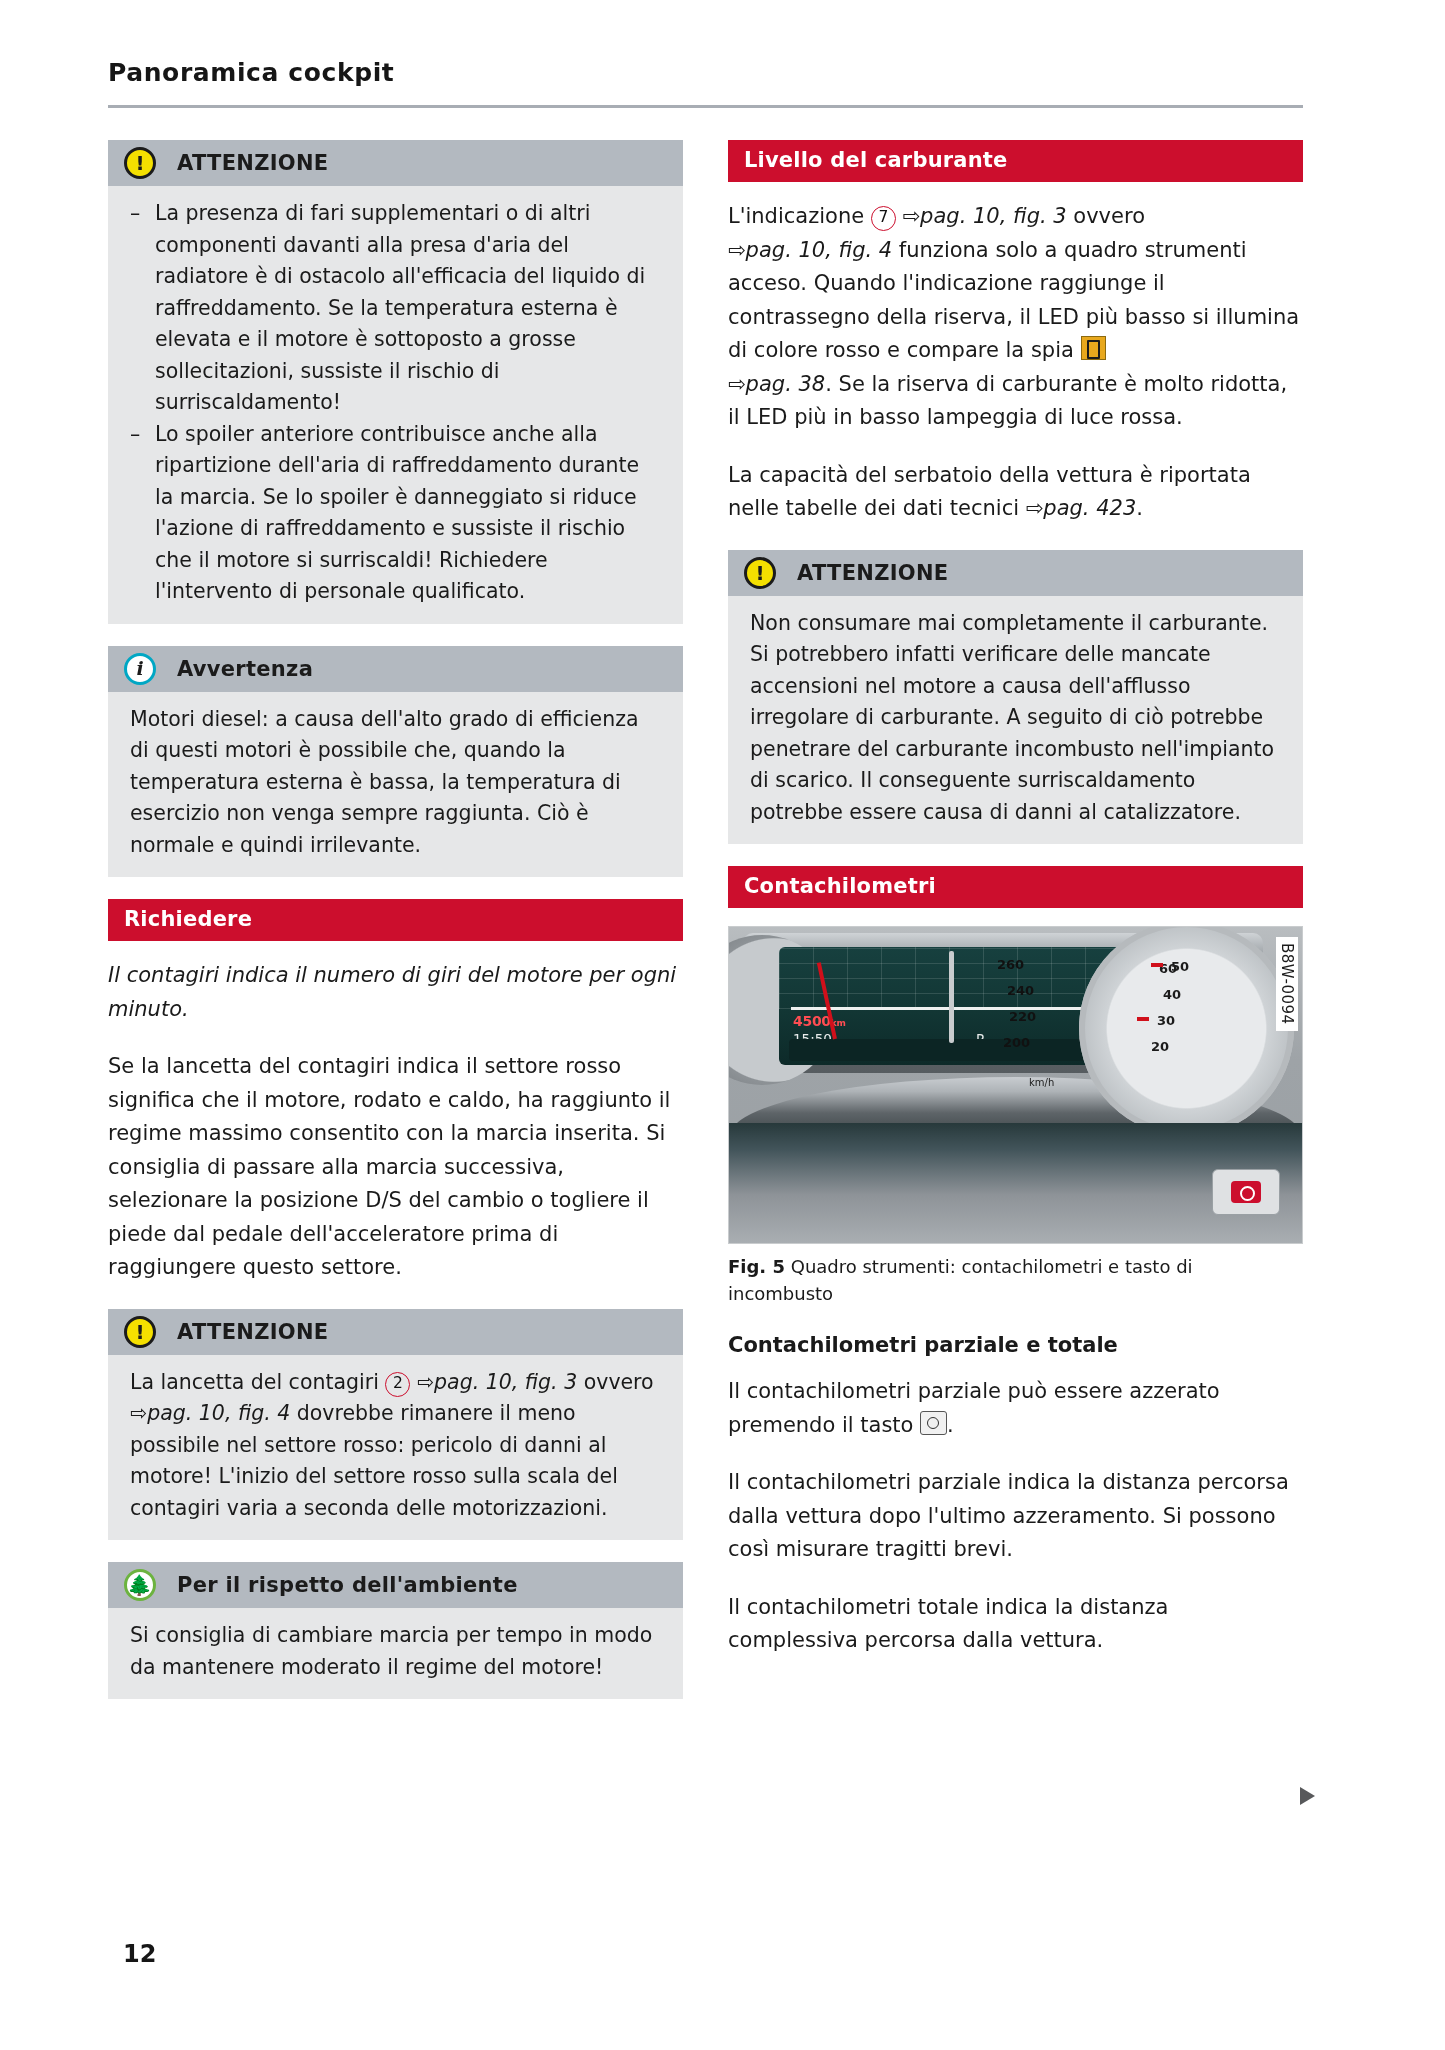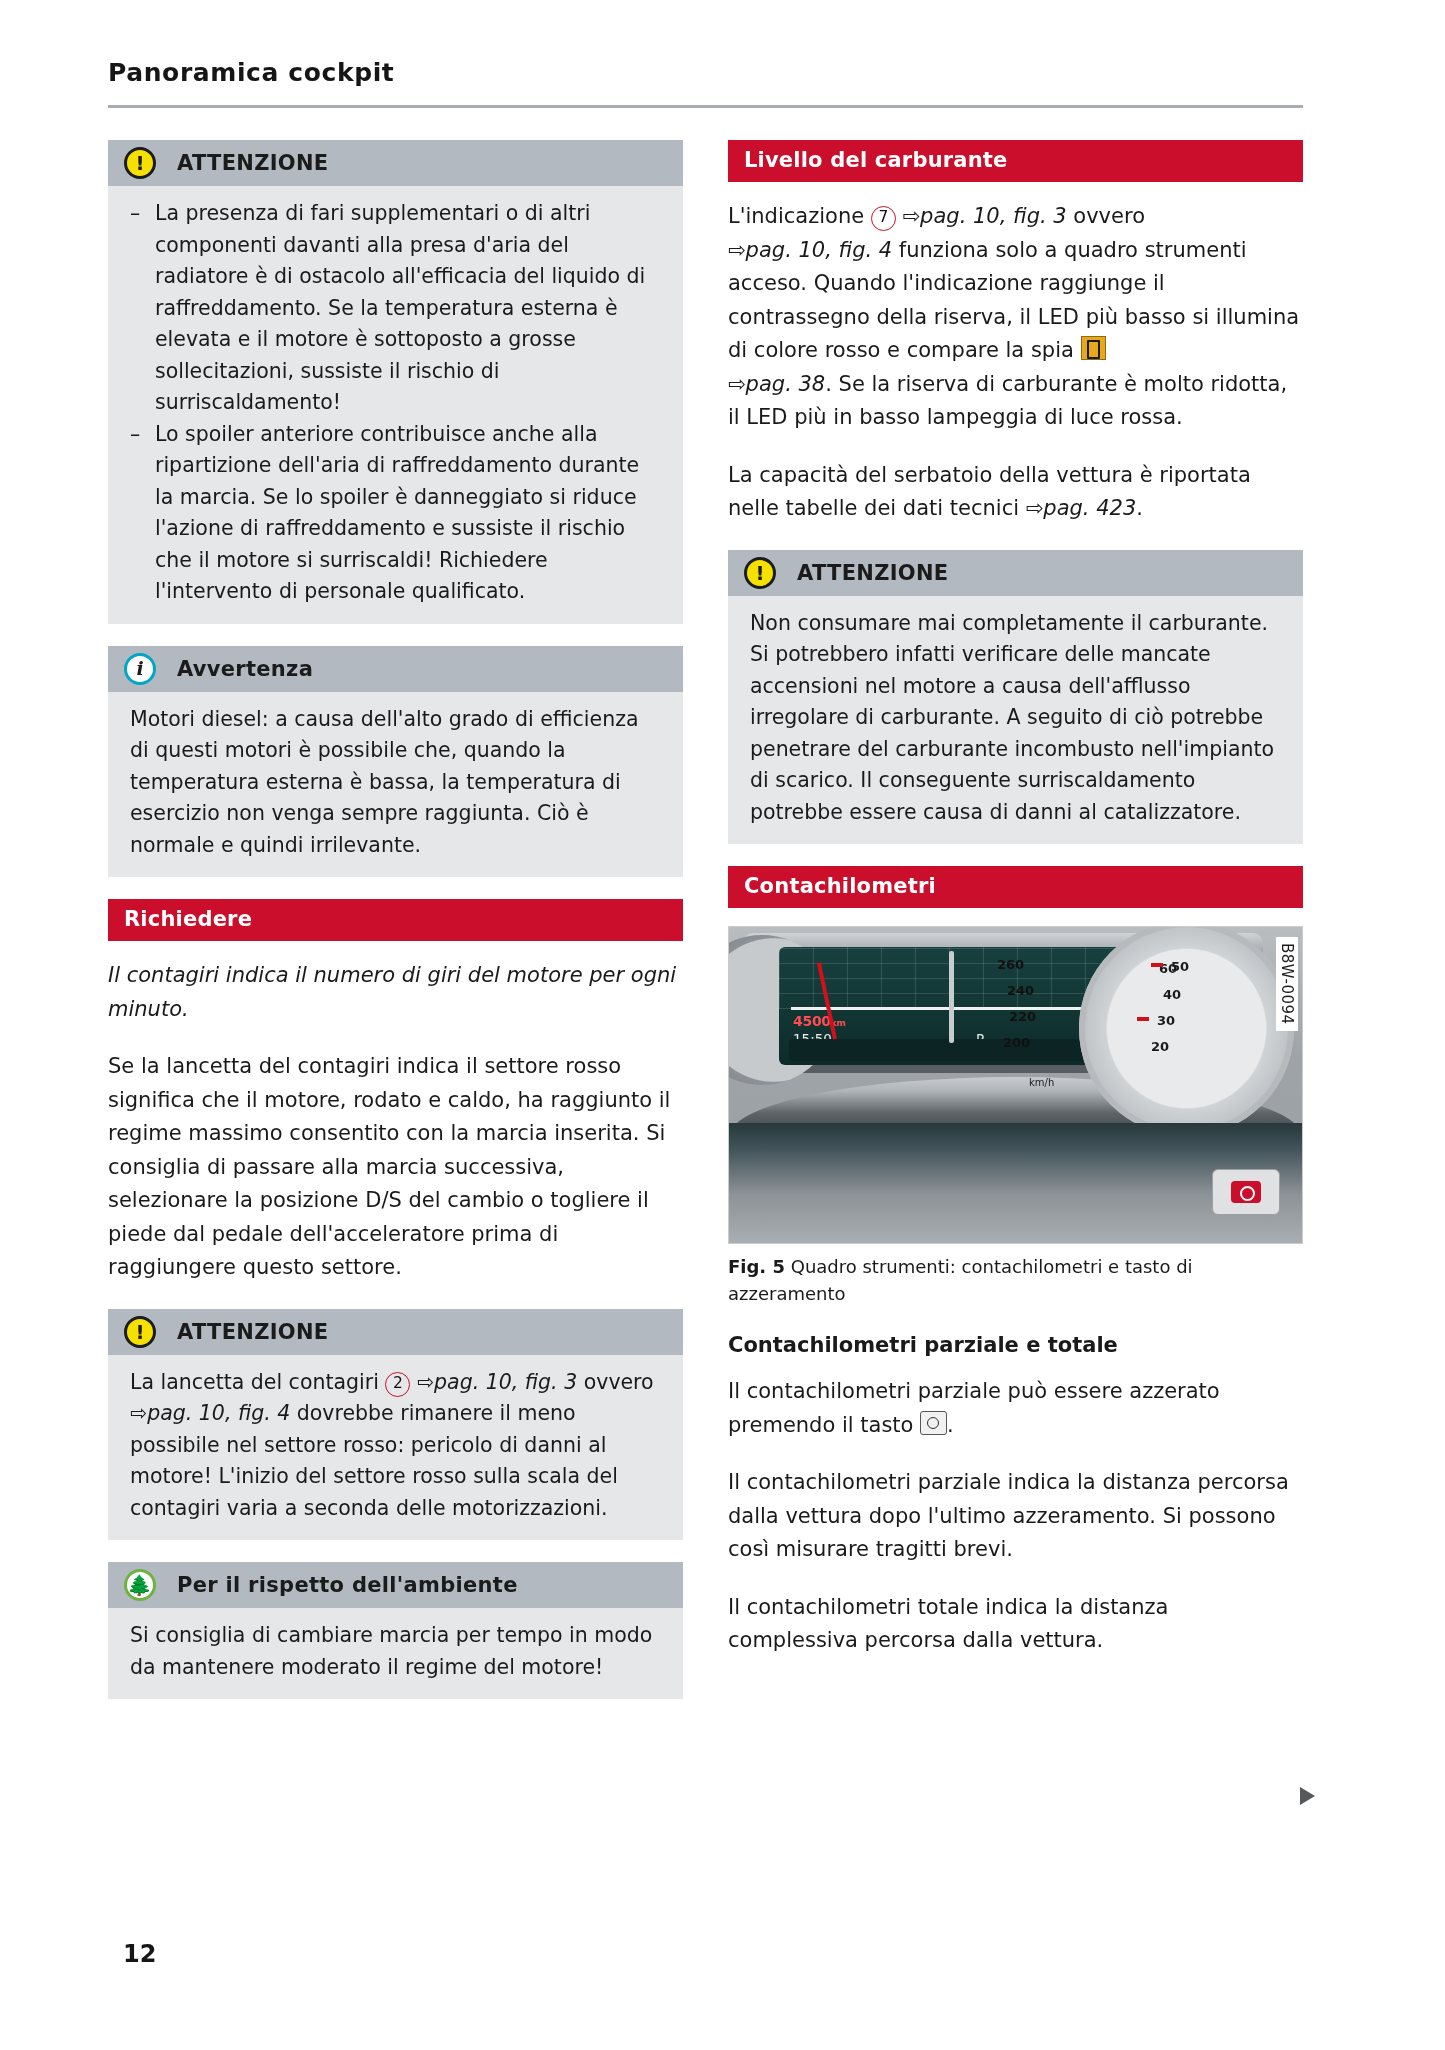--- a/index.html
+++ b/index.html
@@ -540,21 +540,21 @@
 
           <div class="dash-lower"></div>
           <div class="reset-btn">
             <span class="rb-ico"></span>
           </div>
         </div>
         <div class="fig-code">B8W-0094</div>
       </div>
       <div class="fig-caption">
         <b>Fig. 5</b>
-        <span>Quadro strumenti: contachilometri e tasto di azzeramento</span>
+        <span>Quadro strumenti: contachilometri e tasto di incombusto</span>
       </div>
     </div>
 
     <div class="subhead">Contachilometri parziale e totale</div>
     <p class="bodytext"><span>Il contachilometri parziale può essere azzerato premendo il tasto </span><span class="reset-glyph"></span><span>.</span></p>
     <p class="bodytext">Il contachilometri parziale indica la distanza percorsa dalla vettura dopo l'ultimo azzeramento. Si possono così misurare tragitti brevi.</p>
     <p class="bodytext">Il contachilometri totale indica la distanza complessiva percorsa dalla vettura.</p>
 
   </div>
 

